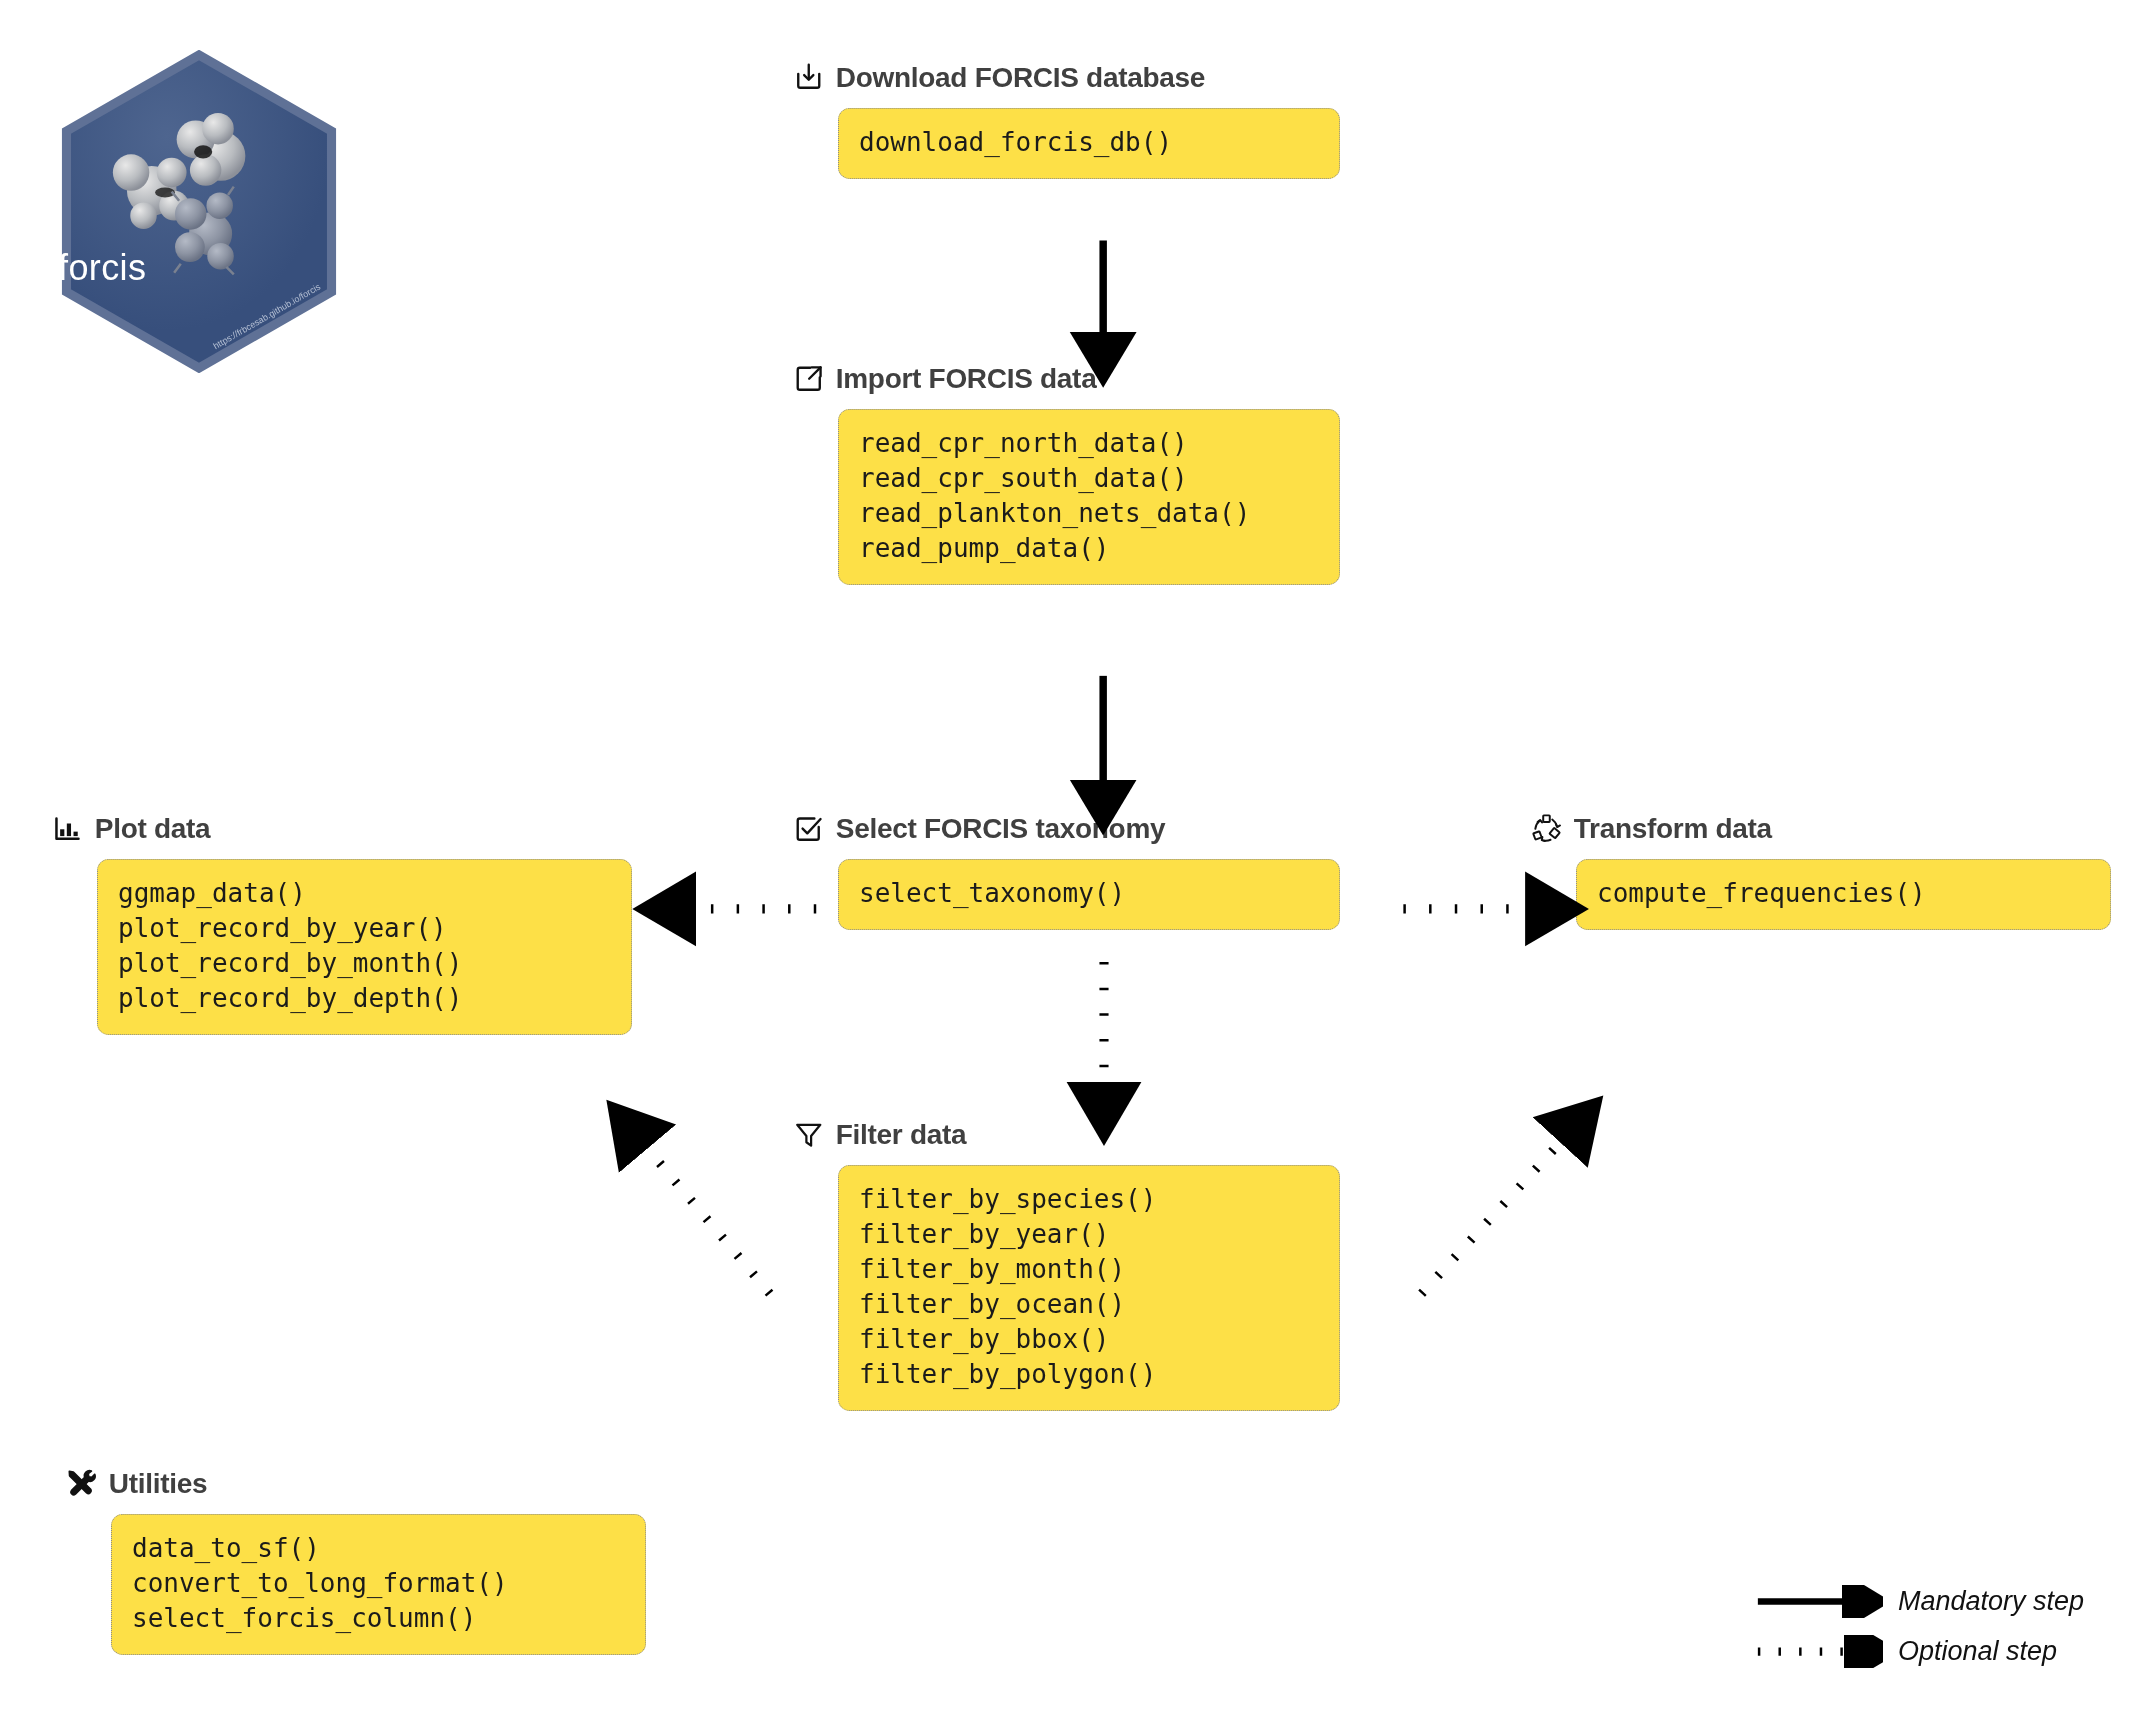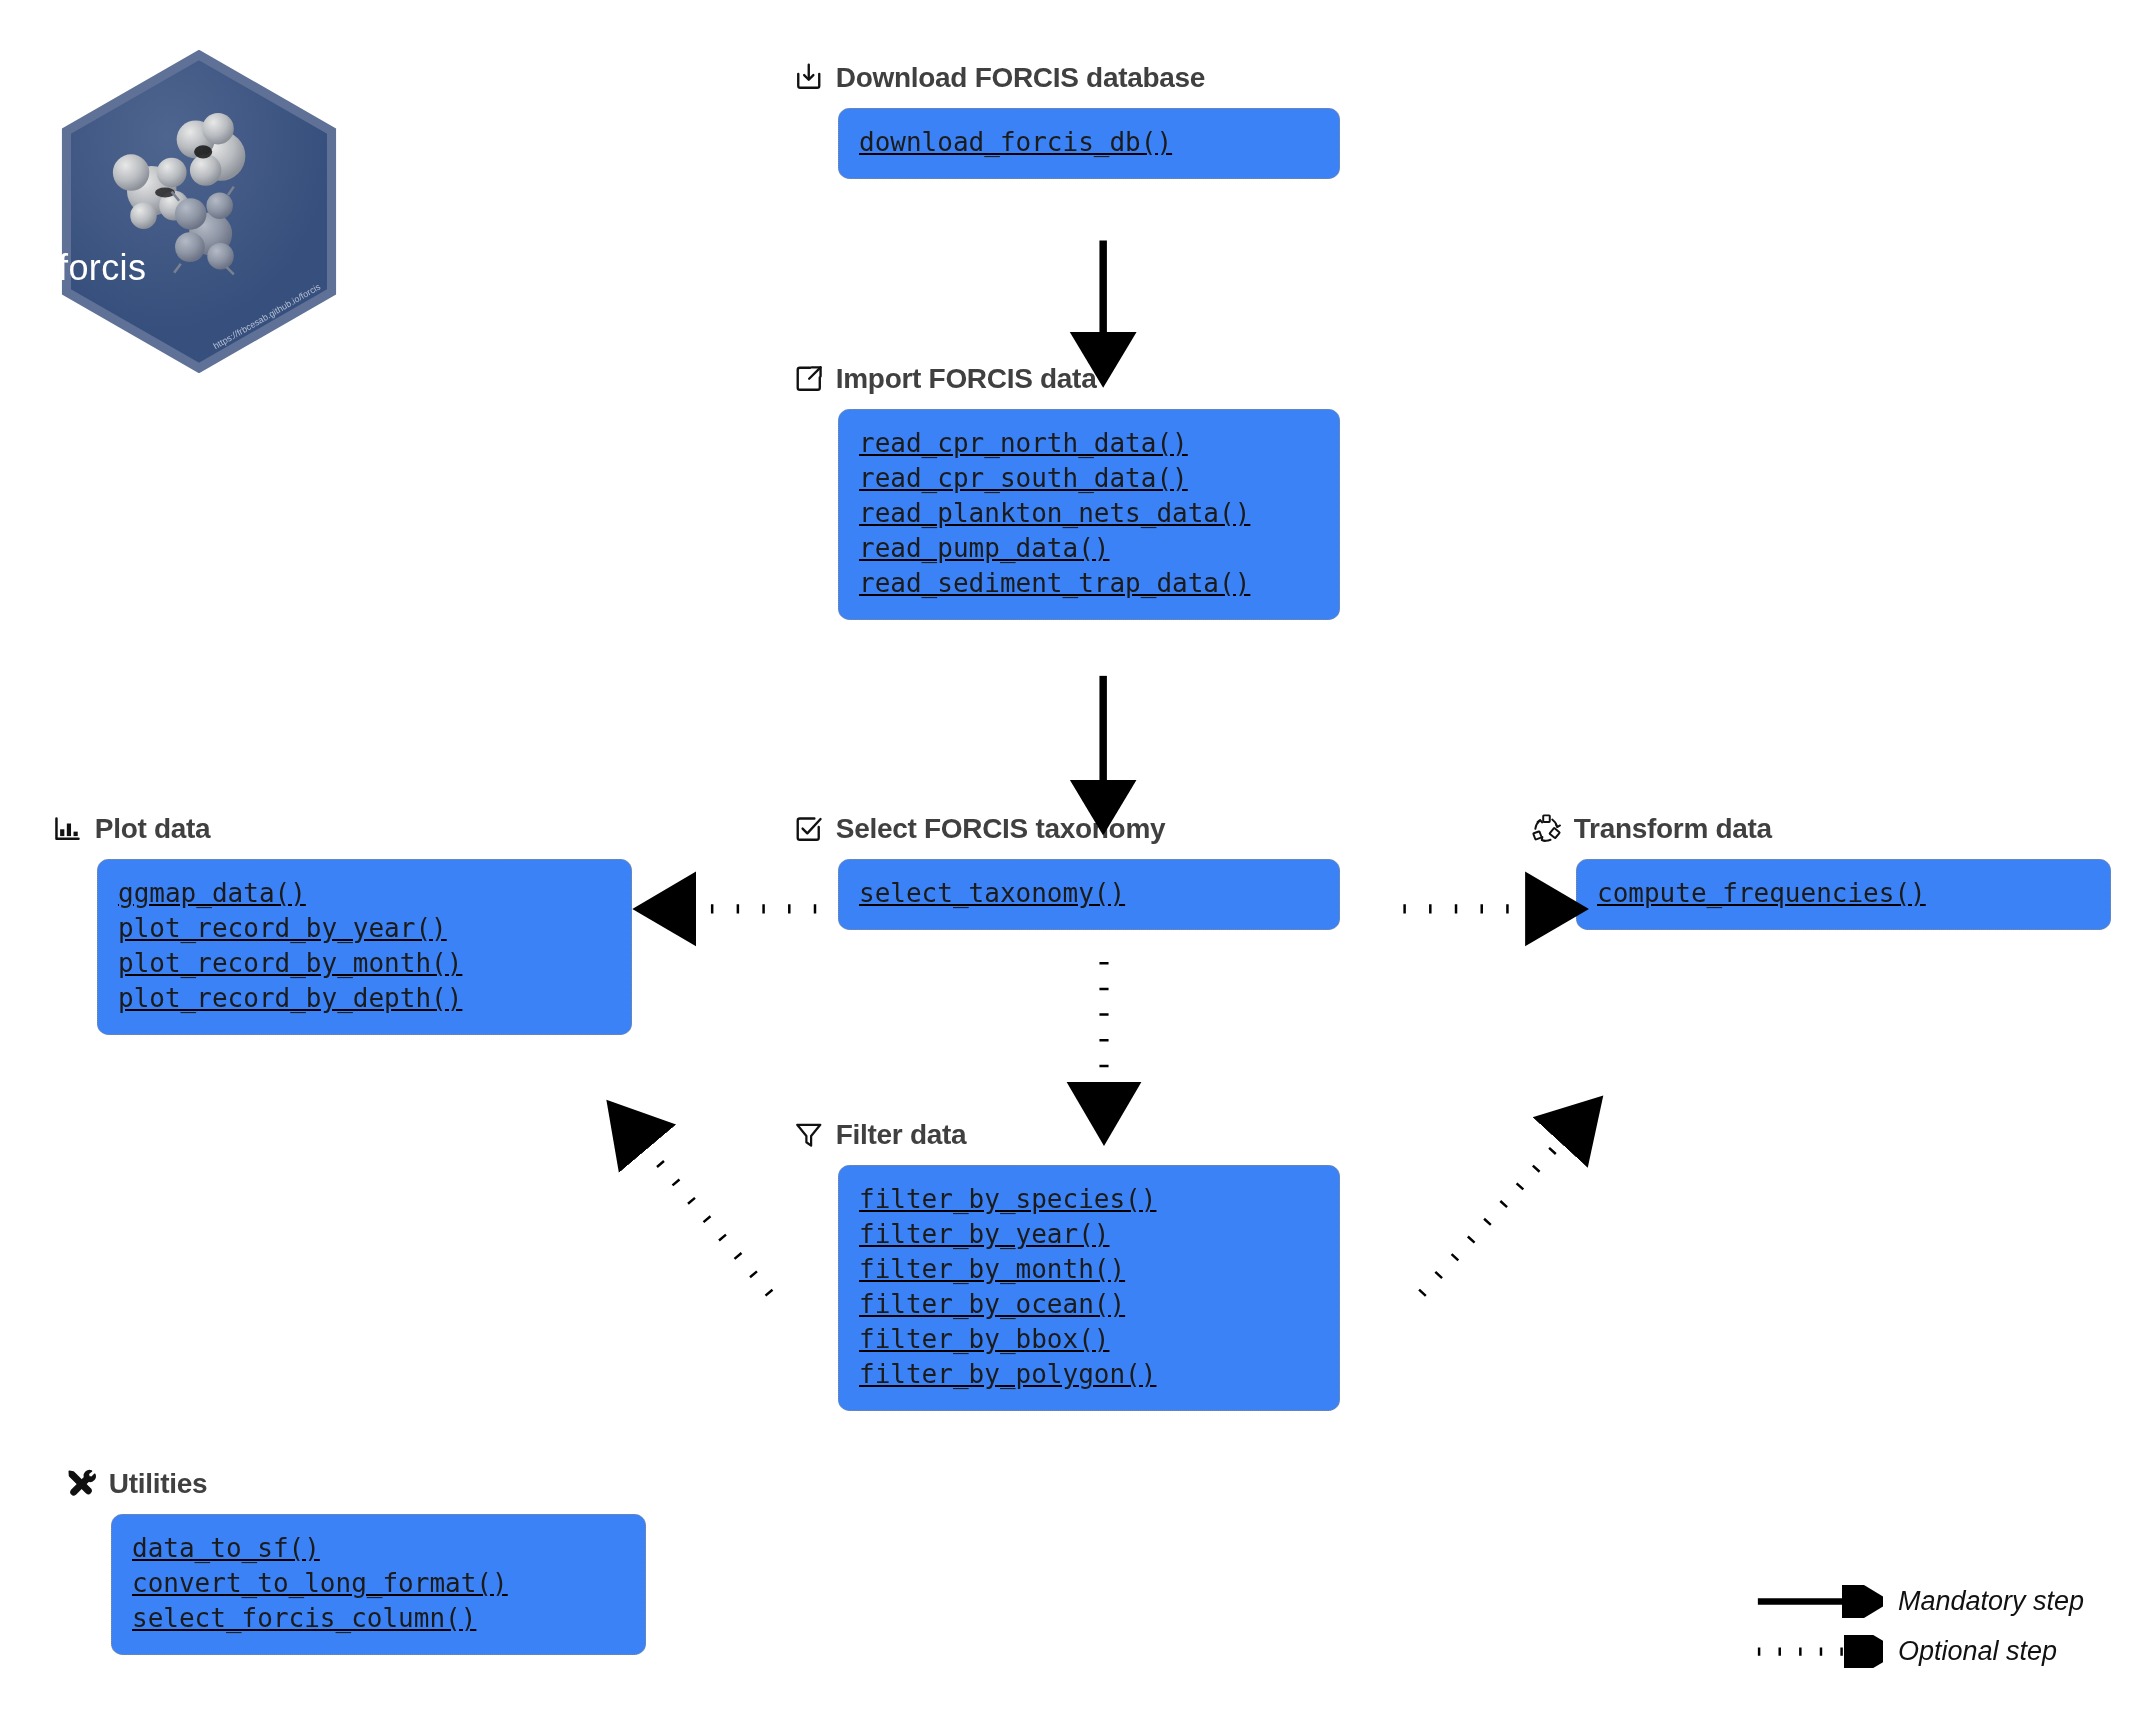--- a/index.html
+++ b/index.html
@@ -71,22 +71,21 @@
     font-size: 28px;
     color: #404040;
     letter-spacing: -0.3px;
     white-space: nowrap;
   }
   .code-box {
     border: 1.7px dotted #8c8c8c;
     border-radius: 11.6px;
     box-sizing: border-box;
     padding: 16.6px 20px 18px 20px;
-    background: #3b82f6;
-    text-decoration: underline;
+    background: #fde047;
   }
   .code-line {
     font-family: "DejaVu Sans Mono", monospace;
     font-size: 26px;
     line-height: 35px;
     color: #1b1b1b;
     white-space: pre;
   }
 
   
@@ -194,21 +193,20 @@
           <path d="M21 3.3 L12.3 12"></path>
         </svg>
       </span>
       <span class="sec-title">Import FORCIS data</span>
     </div>
     <div class="code-box" style="margin-left:46px; width:502px;">
       <div class="code-line">read_cpr_north_data()</div>
       <div class="code-line">read_cpr_south_data()</div>
       <div class="code-line">read_plankton_nets_data()</div>
       <div class="code-line">read_pump_data()</div>
-      <div class="code-line">read_sediment_trap_data()</div>
     </div>
   </div>
 
   <div class="section" style="left:792px; top:811px; width:547px;">
     <div class="sec-head">
       <span class="sec-icon">
         <svg width="31.5" height="31.5" viewBox="0 0 24 24" fill="none" stroke="#111" stroke-width="1.8" stroke-linecap="round" stroke-linejoin="round">
           <path d="M19.6 10.6 v8.2 a1.6 1.6 0 0 1 -1.6 1.6 H5.2 A1.6 1.6 0 0 1 3.6 18.8 V5.8 A1.6 1.6 0 0 1 5.2 4.2 h11.1"></path>
           <path d="M7.3 11.9 L10.9 15.5 L21 4.6"></path>
         </svg>

